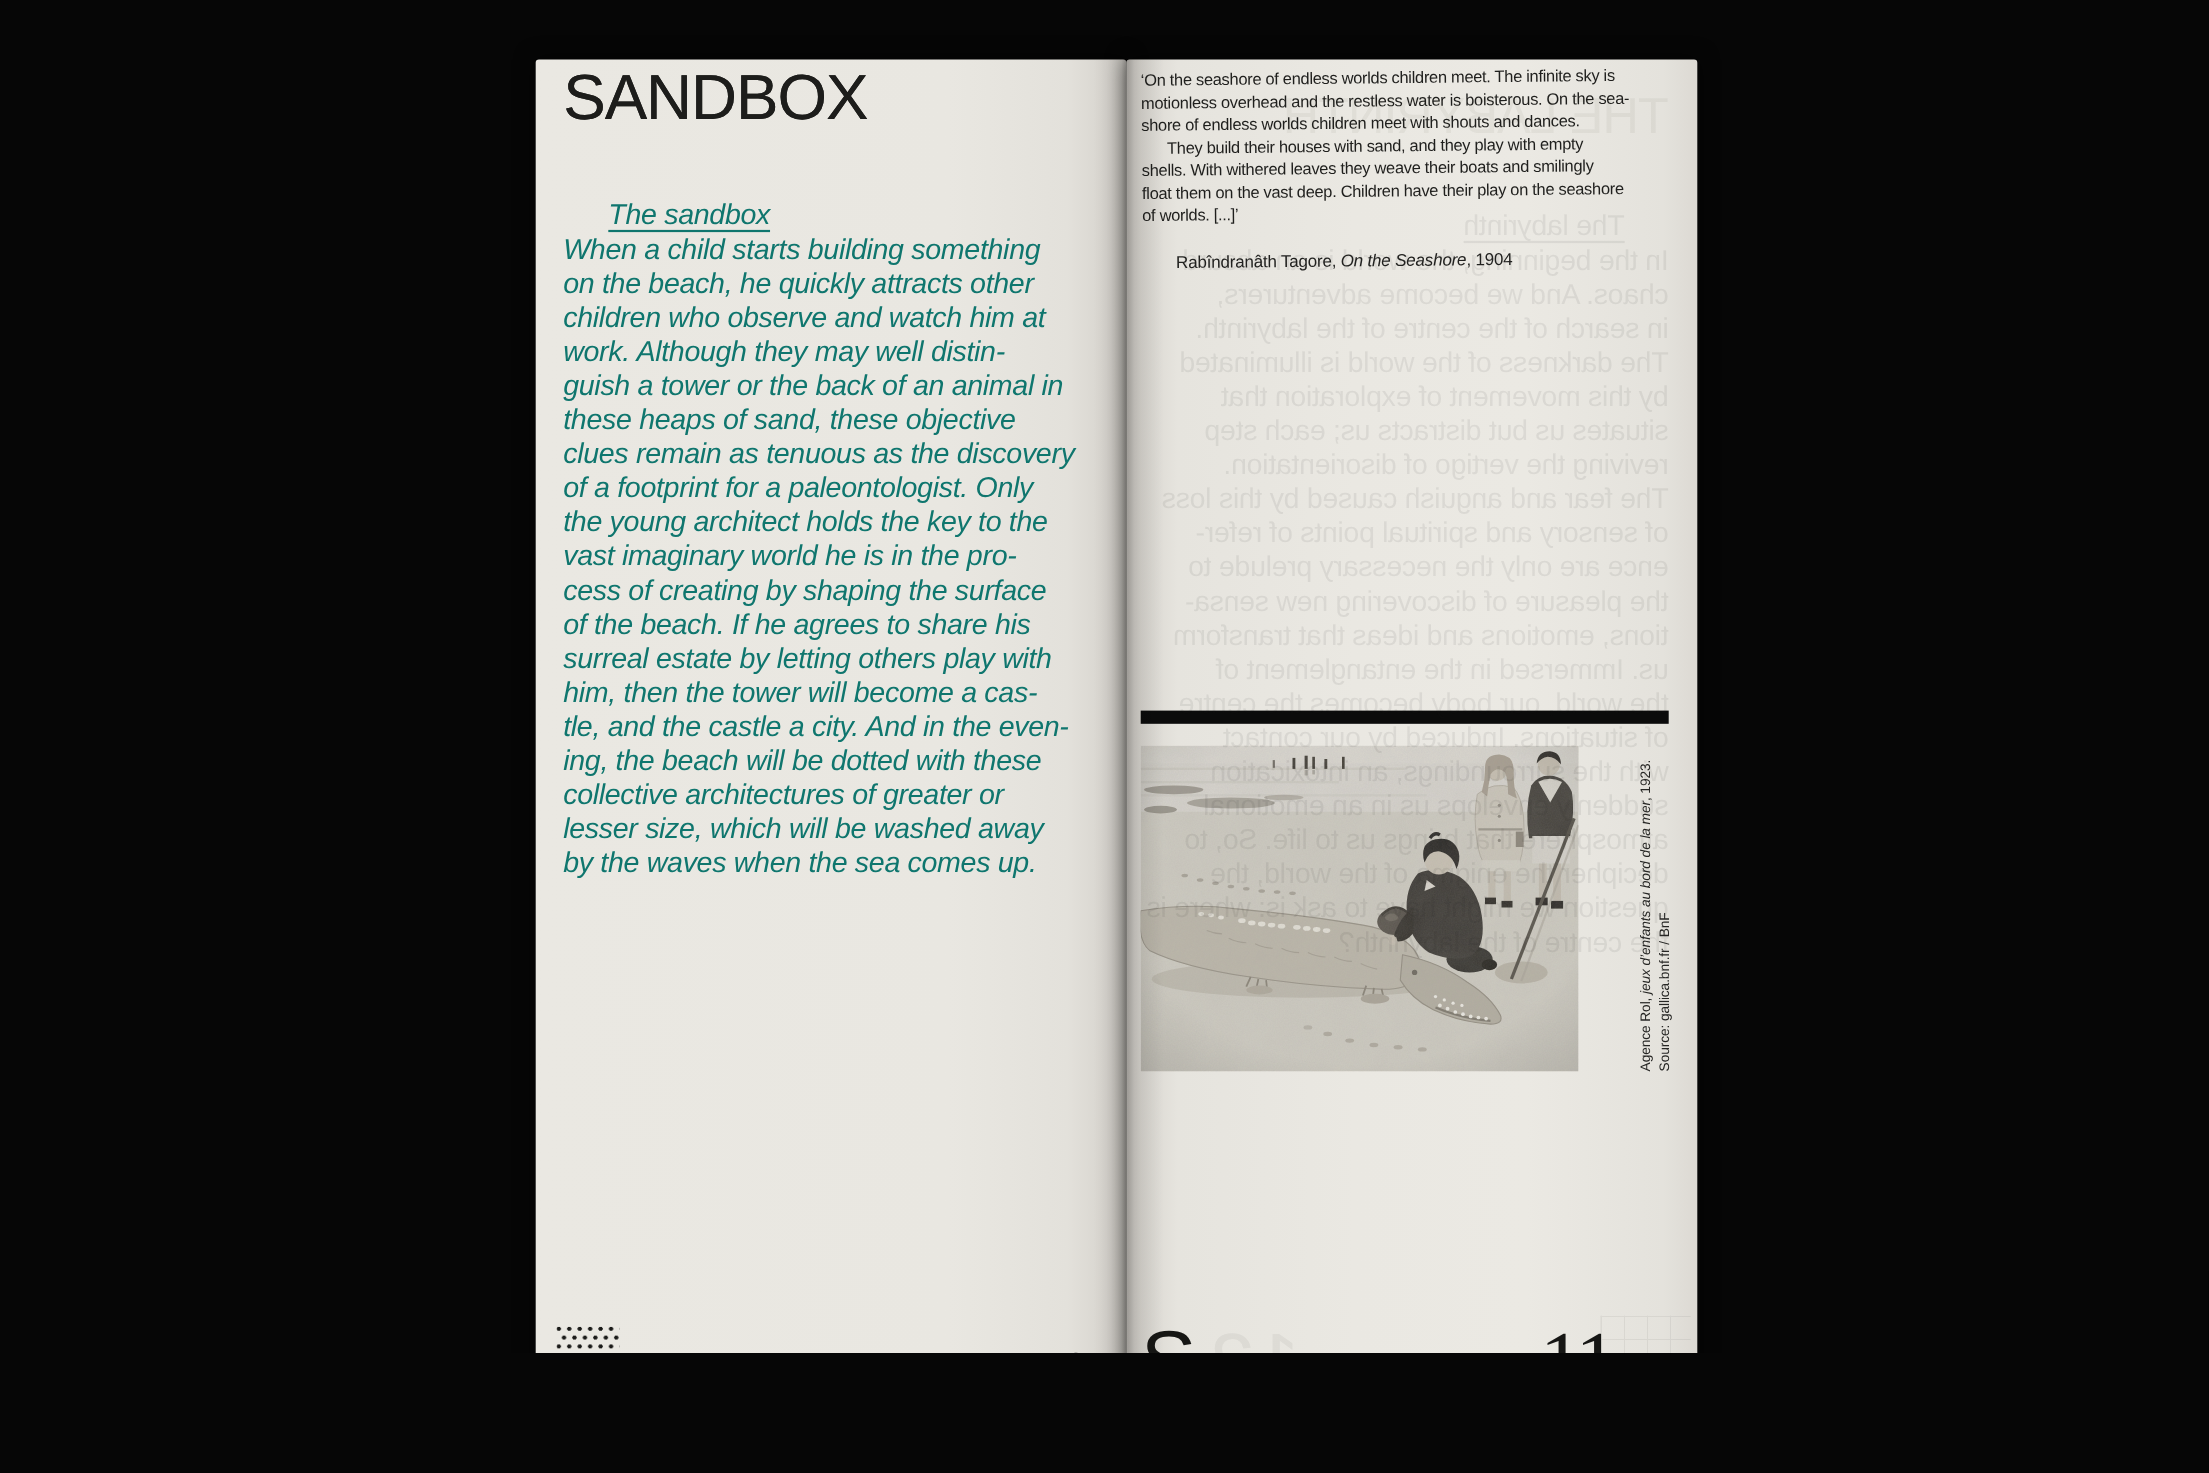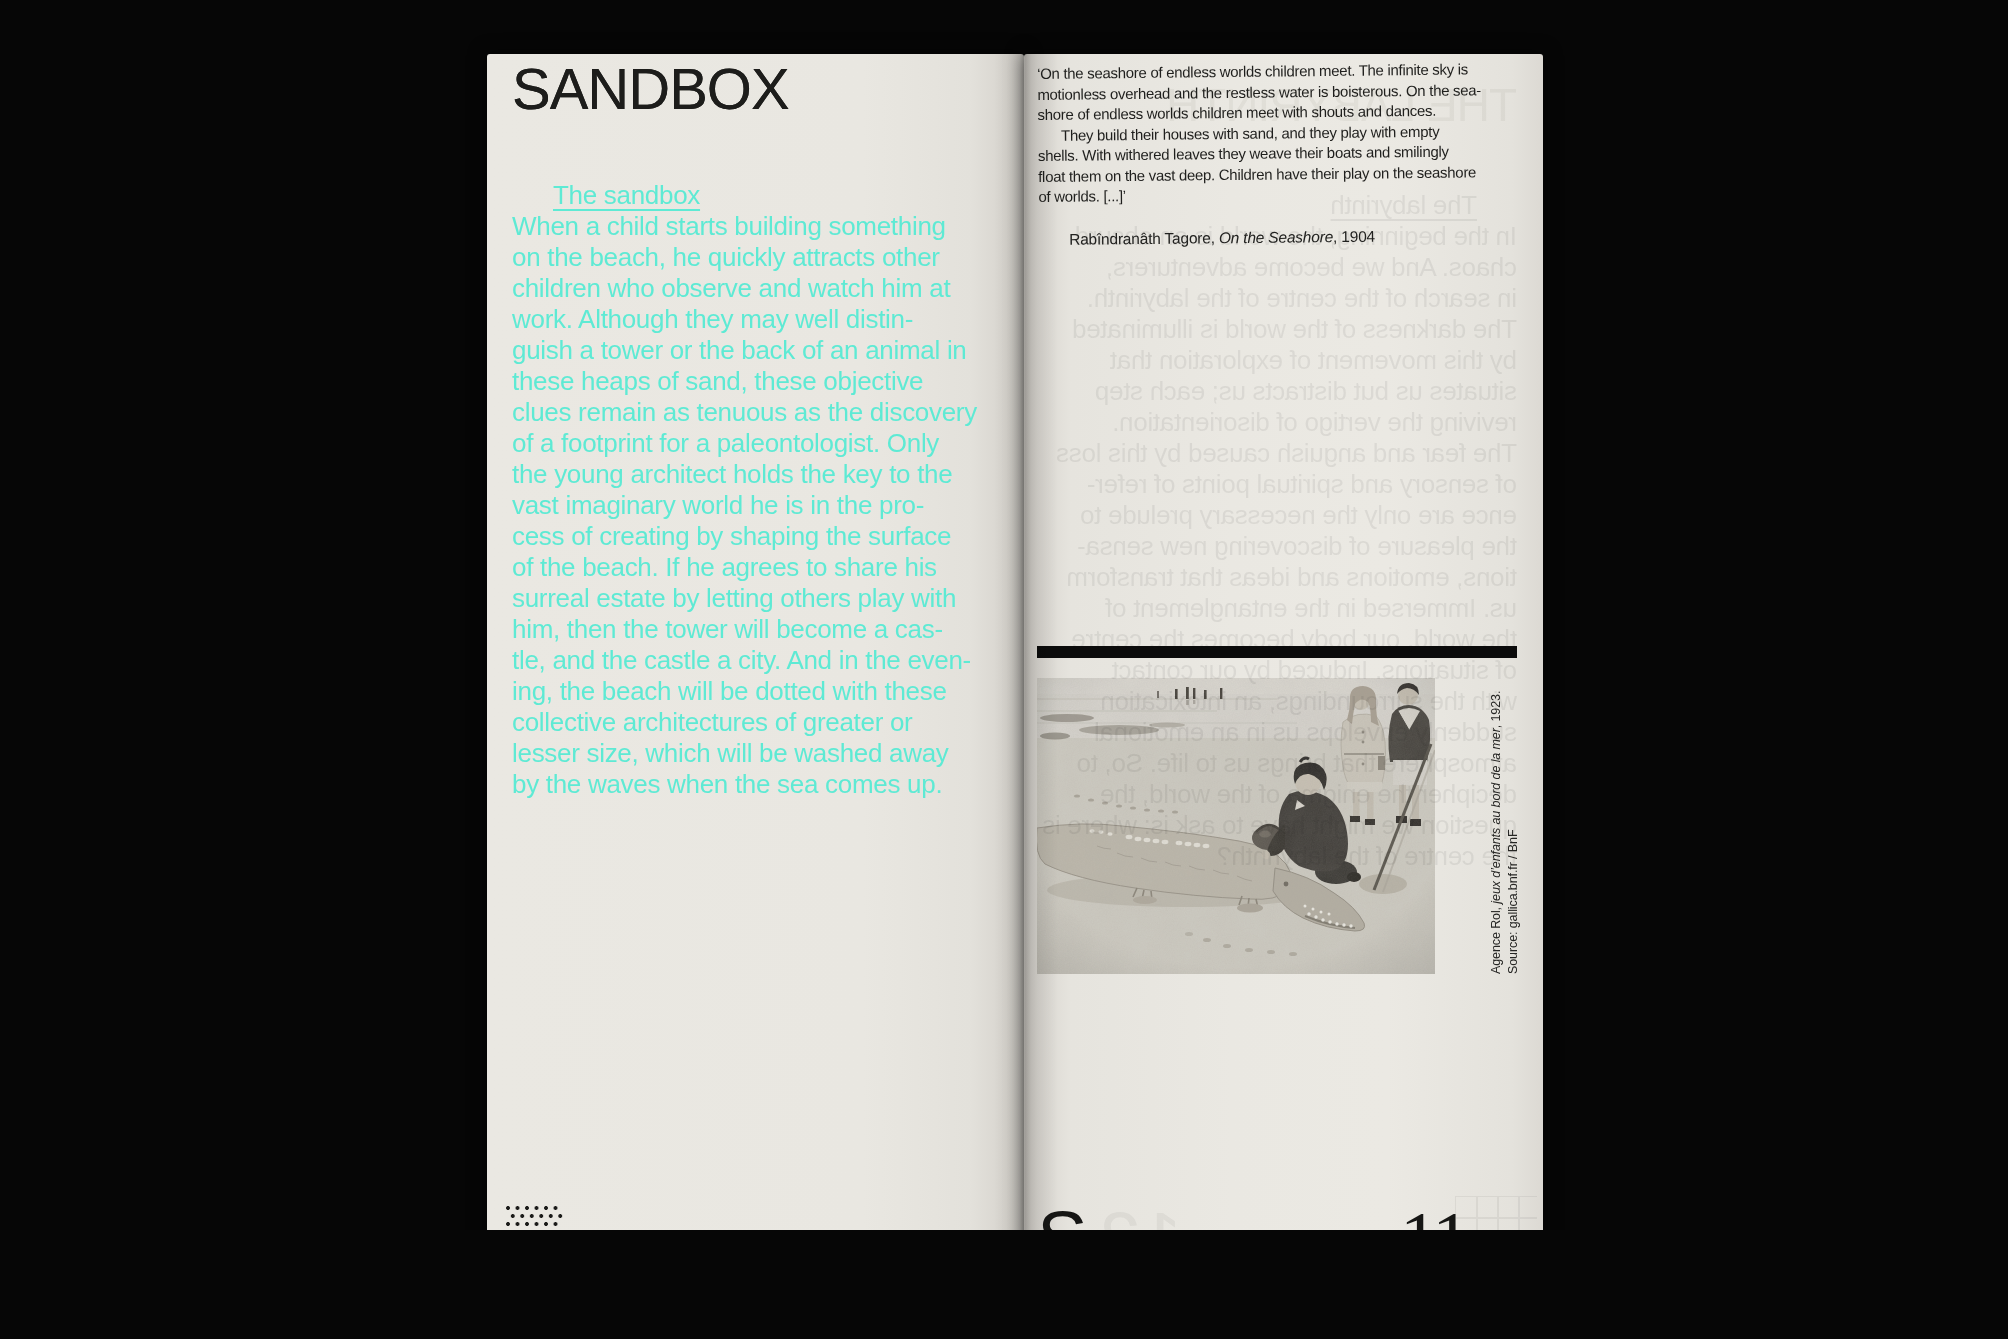--- a/index.html
+++ b/index.html
@@ -12,21 +12,21 @@
   .page-right{left:1024px;width:519px;
     background:linear-gradient(to right,#c6c3bd 0%,#d9d6d0 2.5%,#e6e4de 9%,#eae8e2 40%,#ebe9e3 70%,#e4e2dc 94%,#dcd9d3 100%);
     box-shadow:0 0 18px rgba(0,0,0,.6);}
   .fold-shadow{position:absolute;left:994px;top:54px;width:64px;height:1223px;pointer-events:none;
     background:linear-gradient(to right,rgba(0,0,0,0) 0%,rgba(0,0,0,.08) 40%,rgba(0,0,0,.20) 49%,rgba(0,0,0,.10) 58%,rgba(0,0,0,0) 100%);
     z-index:6;}
   .abs{position:absolute;}
   .lines{white-space:pre-wrap;}
   
   .title{left:512px;top:60px;font-size:58px;line-height:1;letter-spacing:-1px;color:#1d1d1b;font-weight:400;}
-  .body-block{left:512px;top:180px;width:504px;font-size:26px;line-height:31px;letter-spacing:-0.3px;color:#5eead4;}
+  .body-block{left:512px;top:180px;width:504px;font-size:26px;line-height:31px;letter-spacing:-0.3px;color:#0f766e;font-style:italic;}
   .section-heading{padding-left:41px;text-decoration:underline;text-decoration-thickness:2px;text-underline-offset:5px;}
   .dots{left:506px;top:1206px;width:57px;height:55px;
     background-image:radial-gradient(circle,#1b1b19 1.7px,rgba(0,0,0,0) 2.2px),
                      radial-gradient(circle,#1b1b19 1.7px,rgba(0,0,0,0) 2.2px);
     background-size:9.5px 16px,9.5px 16px;background-position:2px 2px,6.75px 10px;}
   .pagenum{font-size:76px;line-height:1;letter-spacing:-3px;color:#161614;}
   .num10{left:860px;top:1200px;width:136px;text-align:right;margin-top:20px;}
   
   .quote-block{left:1037px;top:64px;width:482px;font-size:15px;line-height:20.5px;letter-spacing:-0.3px;
     color:#1f1f1d;transform:rotate(-0.6deg);transform-origin:0 0;z-index:2;}

